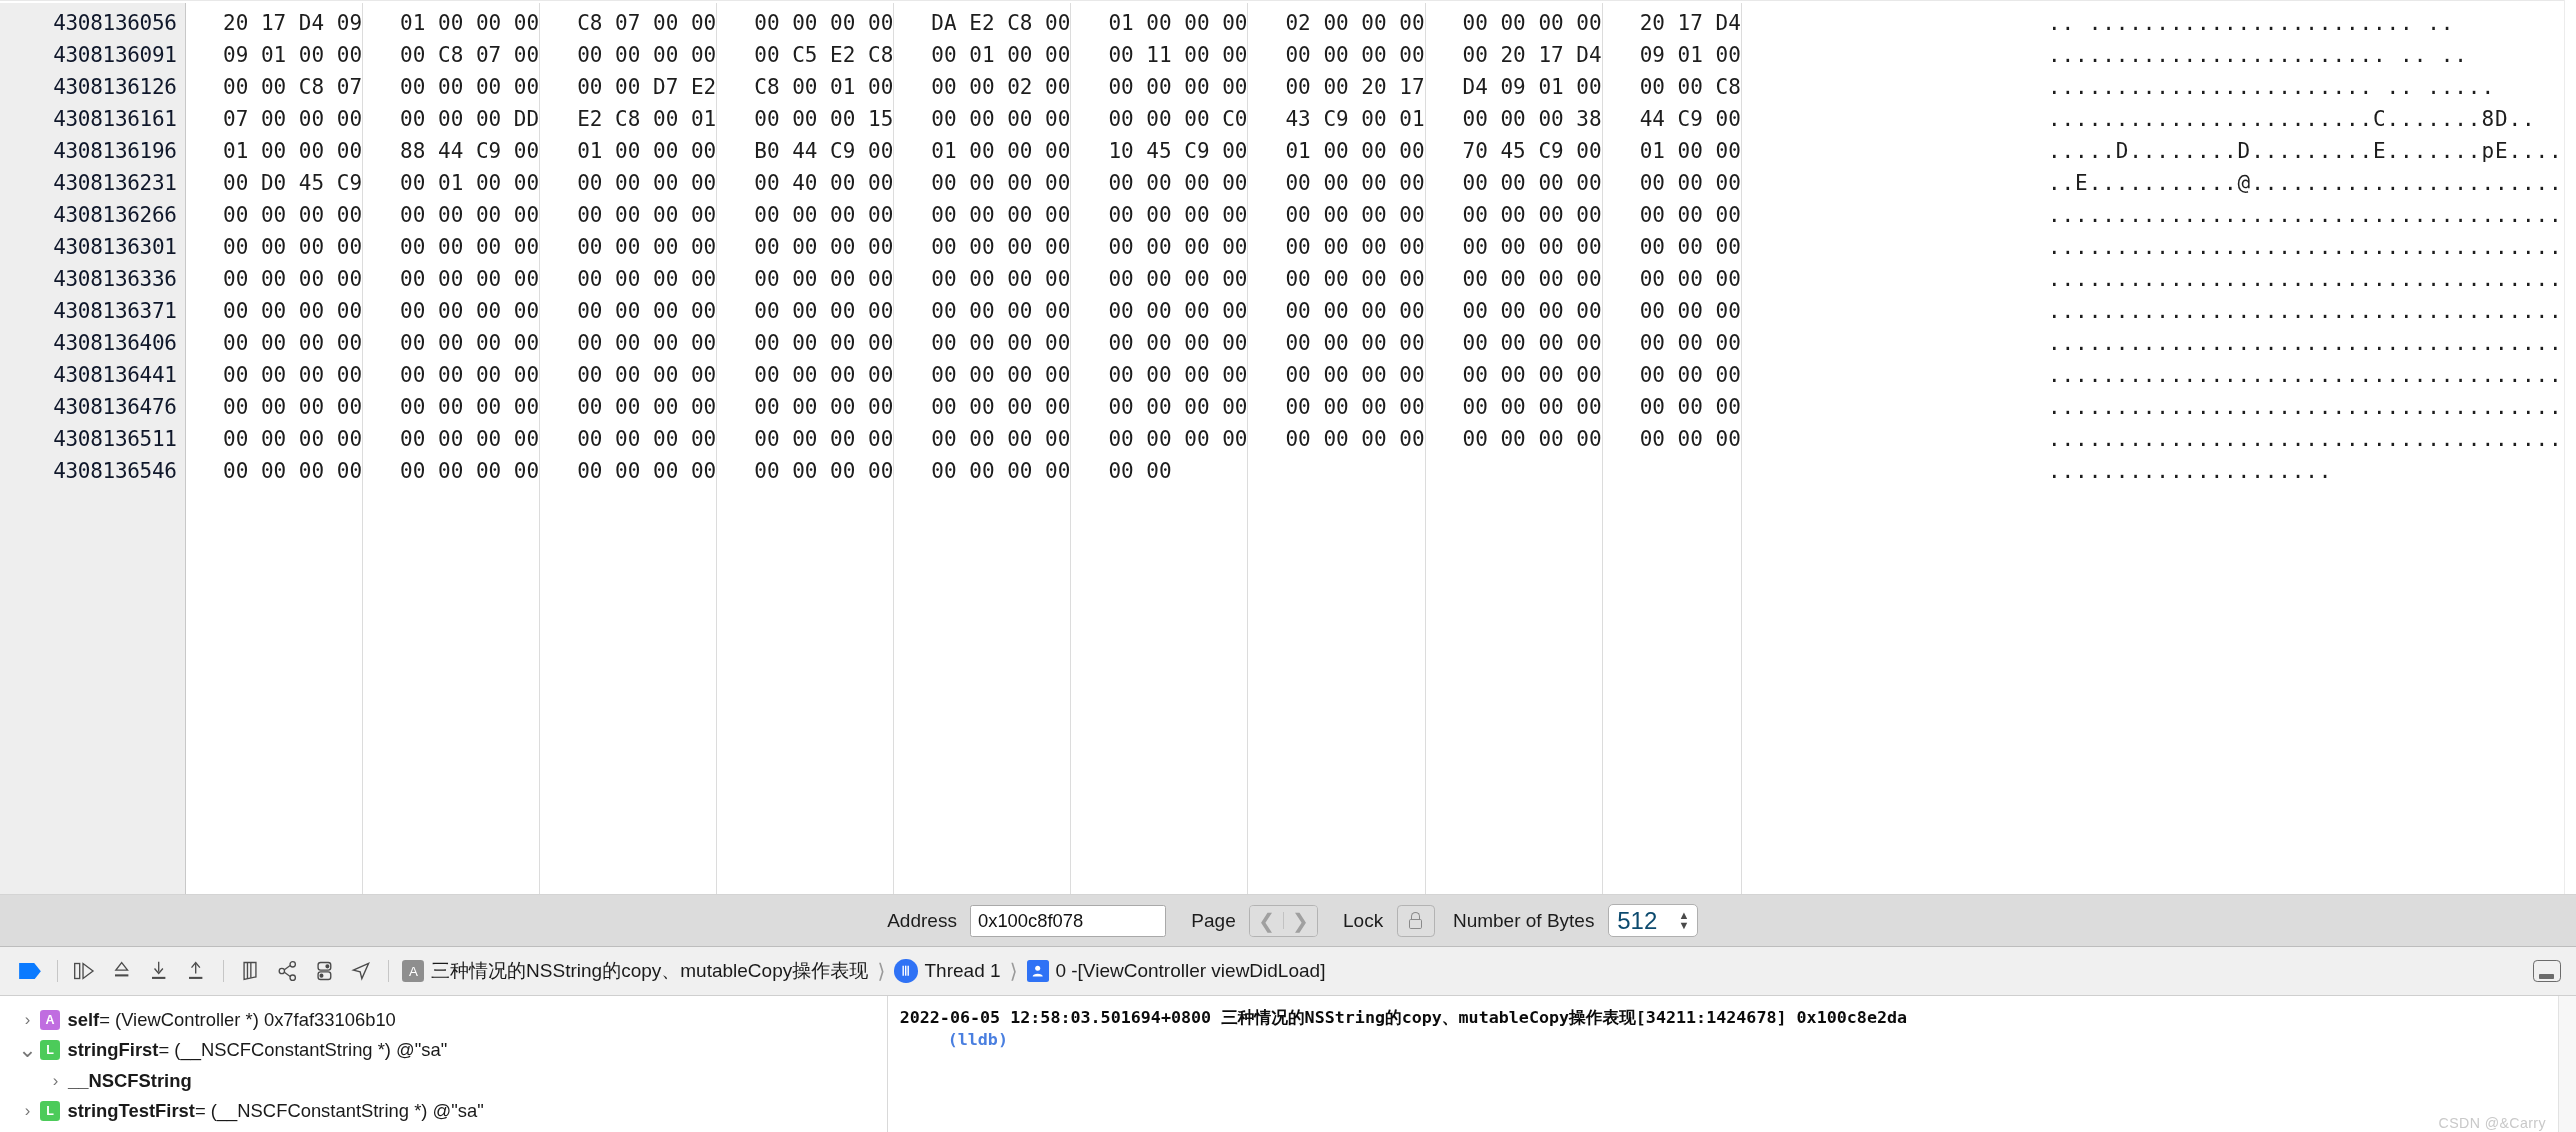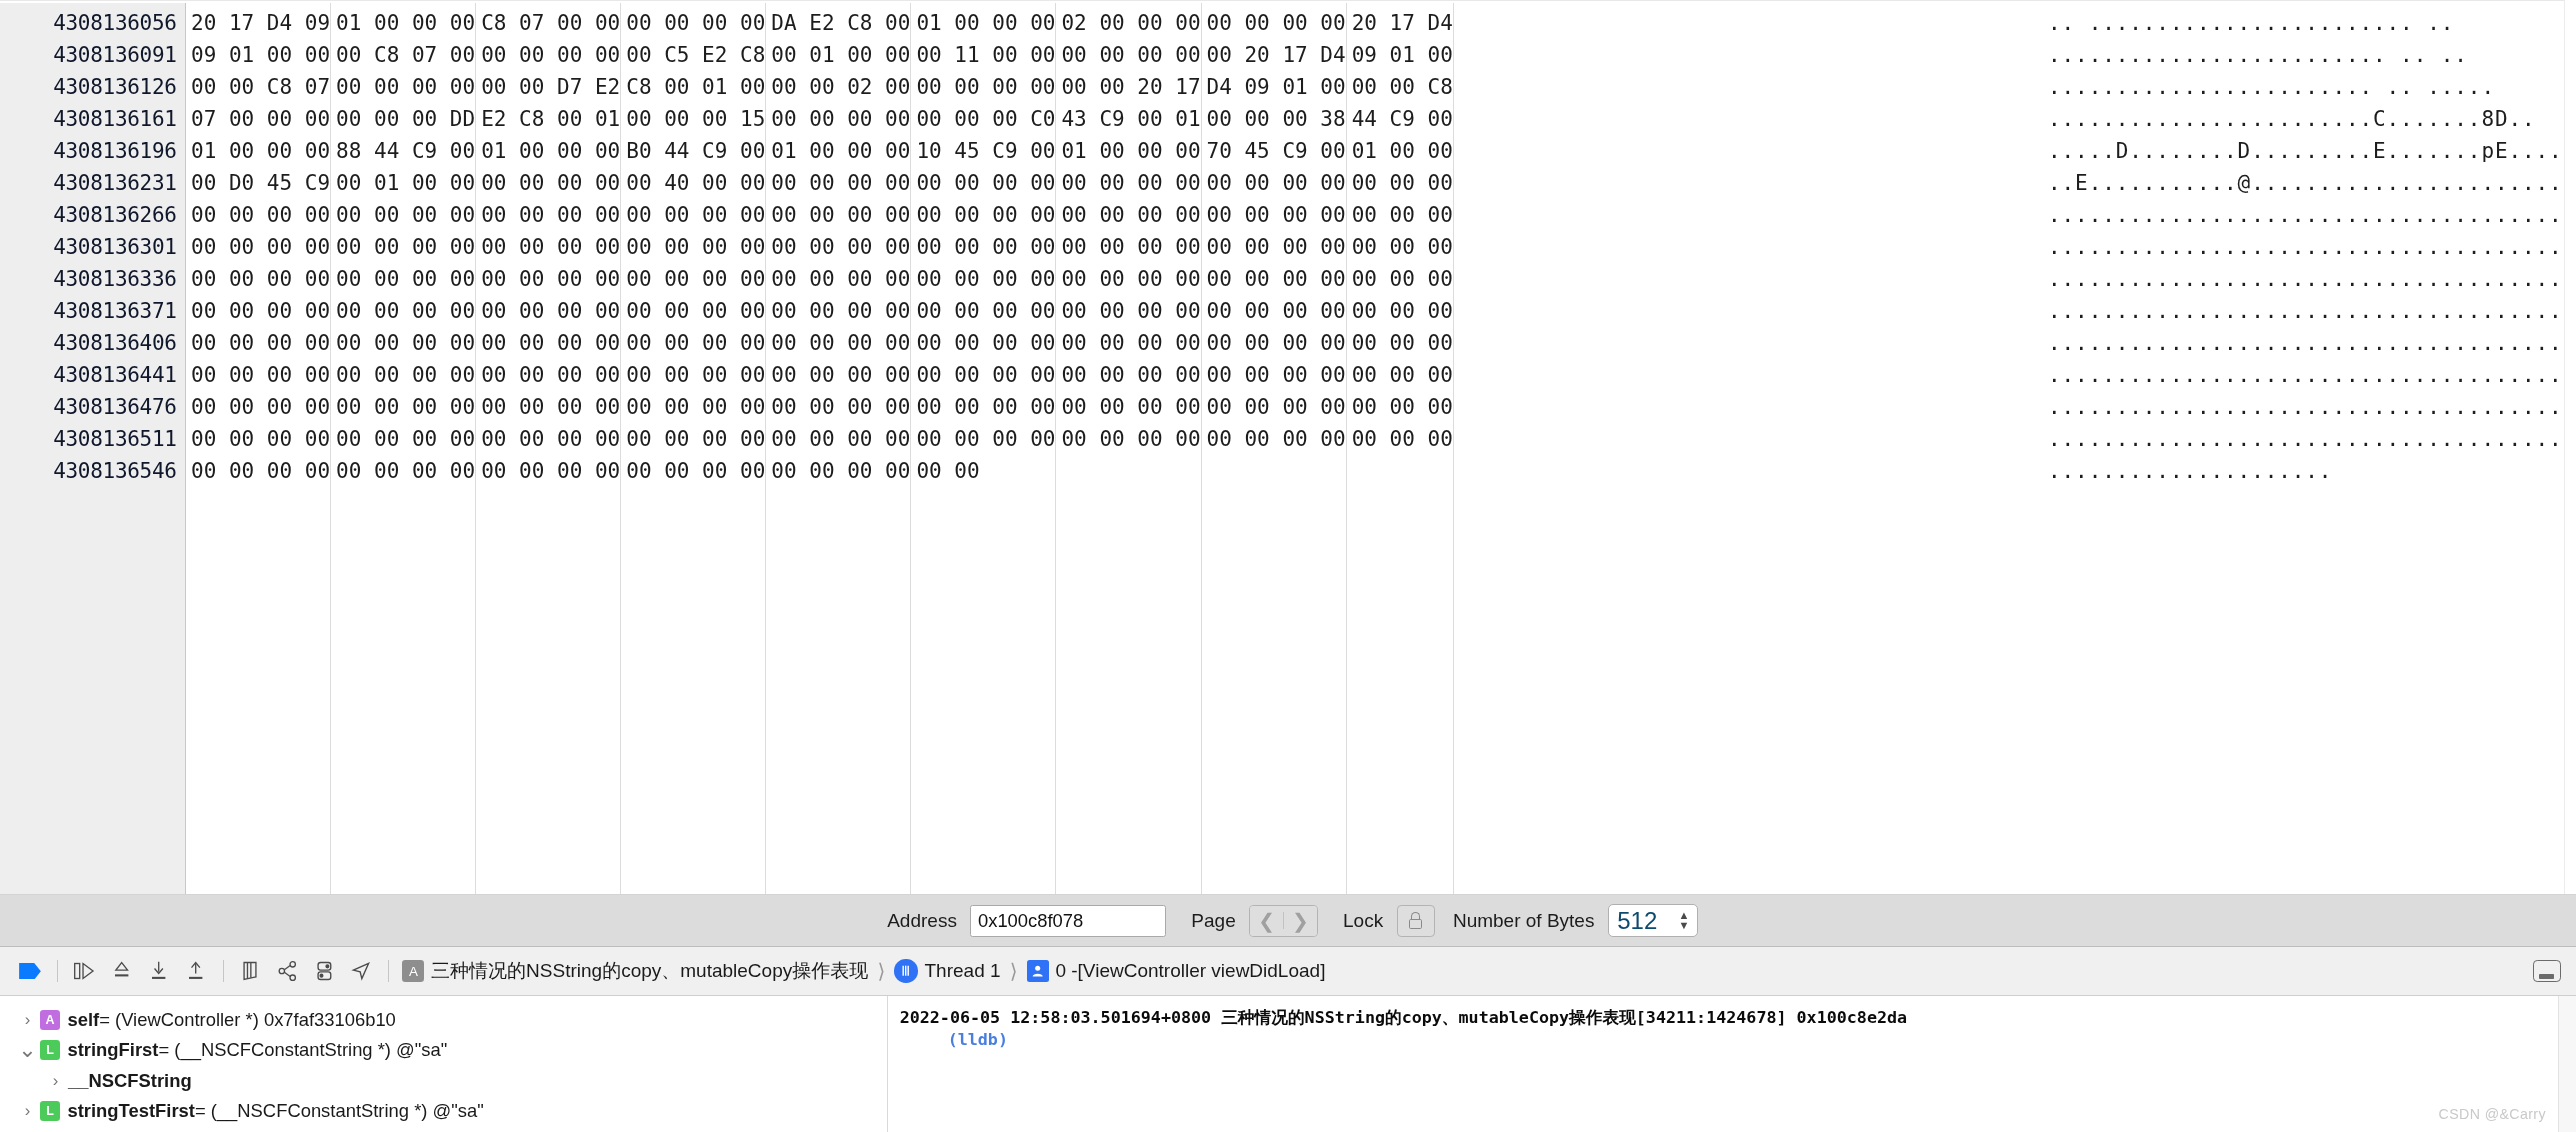--- a/index.html
+++ b/index.html
@@ -62,20 +62,21 @@
   
   .bytes-region {
     flex: 0 0 1798px;
     display: flex;
     position: relative;
   }
   .byte-group {
     flex: 0 0 102px;
     border-right: 0.8px solid #dcdcdc;
     padding-top: 3.3px;
+    padding-left: 32px;
   }
   .byte-group:last-child { border-right: 0.8px solid #dcdcdc; }
   .byte-row {
     height: 32px;
     line-height: 32px;
     font-family: "DejaVu Sans Mono", "Liberation Mono", monospace;
     font-size: 21px;
     color: #1d1d1d;
     white-space: pre;
     padding-left: 5px;
@@ -328,21 +329,21 @@
   .console-line.prompt { color: #4a7fe0; margin-left: 48px; }
   .console-scroll-strip {
     position: absolute;
     top: 0; right: 0; bottom: 0;
     width: 18.4px;
     background: #f7f7f7;
     border-left: 0.8px solid #e2e2e2;
   }
   .watermark {
     position: absolute;
-    right: 30px; bottom: 10px;
+    right: 30px; bottom: 1px;
     font-size: 14.2px;
     color: #c9c9c9;
     letter-spacing: 0.4px;
   }
   svg { display: block; }
 </style>
 </head>
 <body>
 
 <div id="app">

